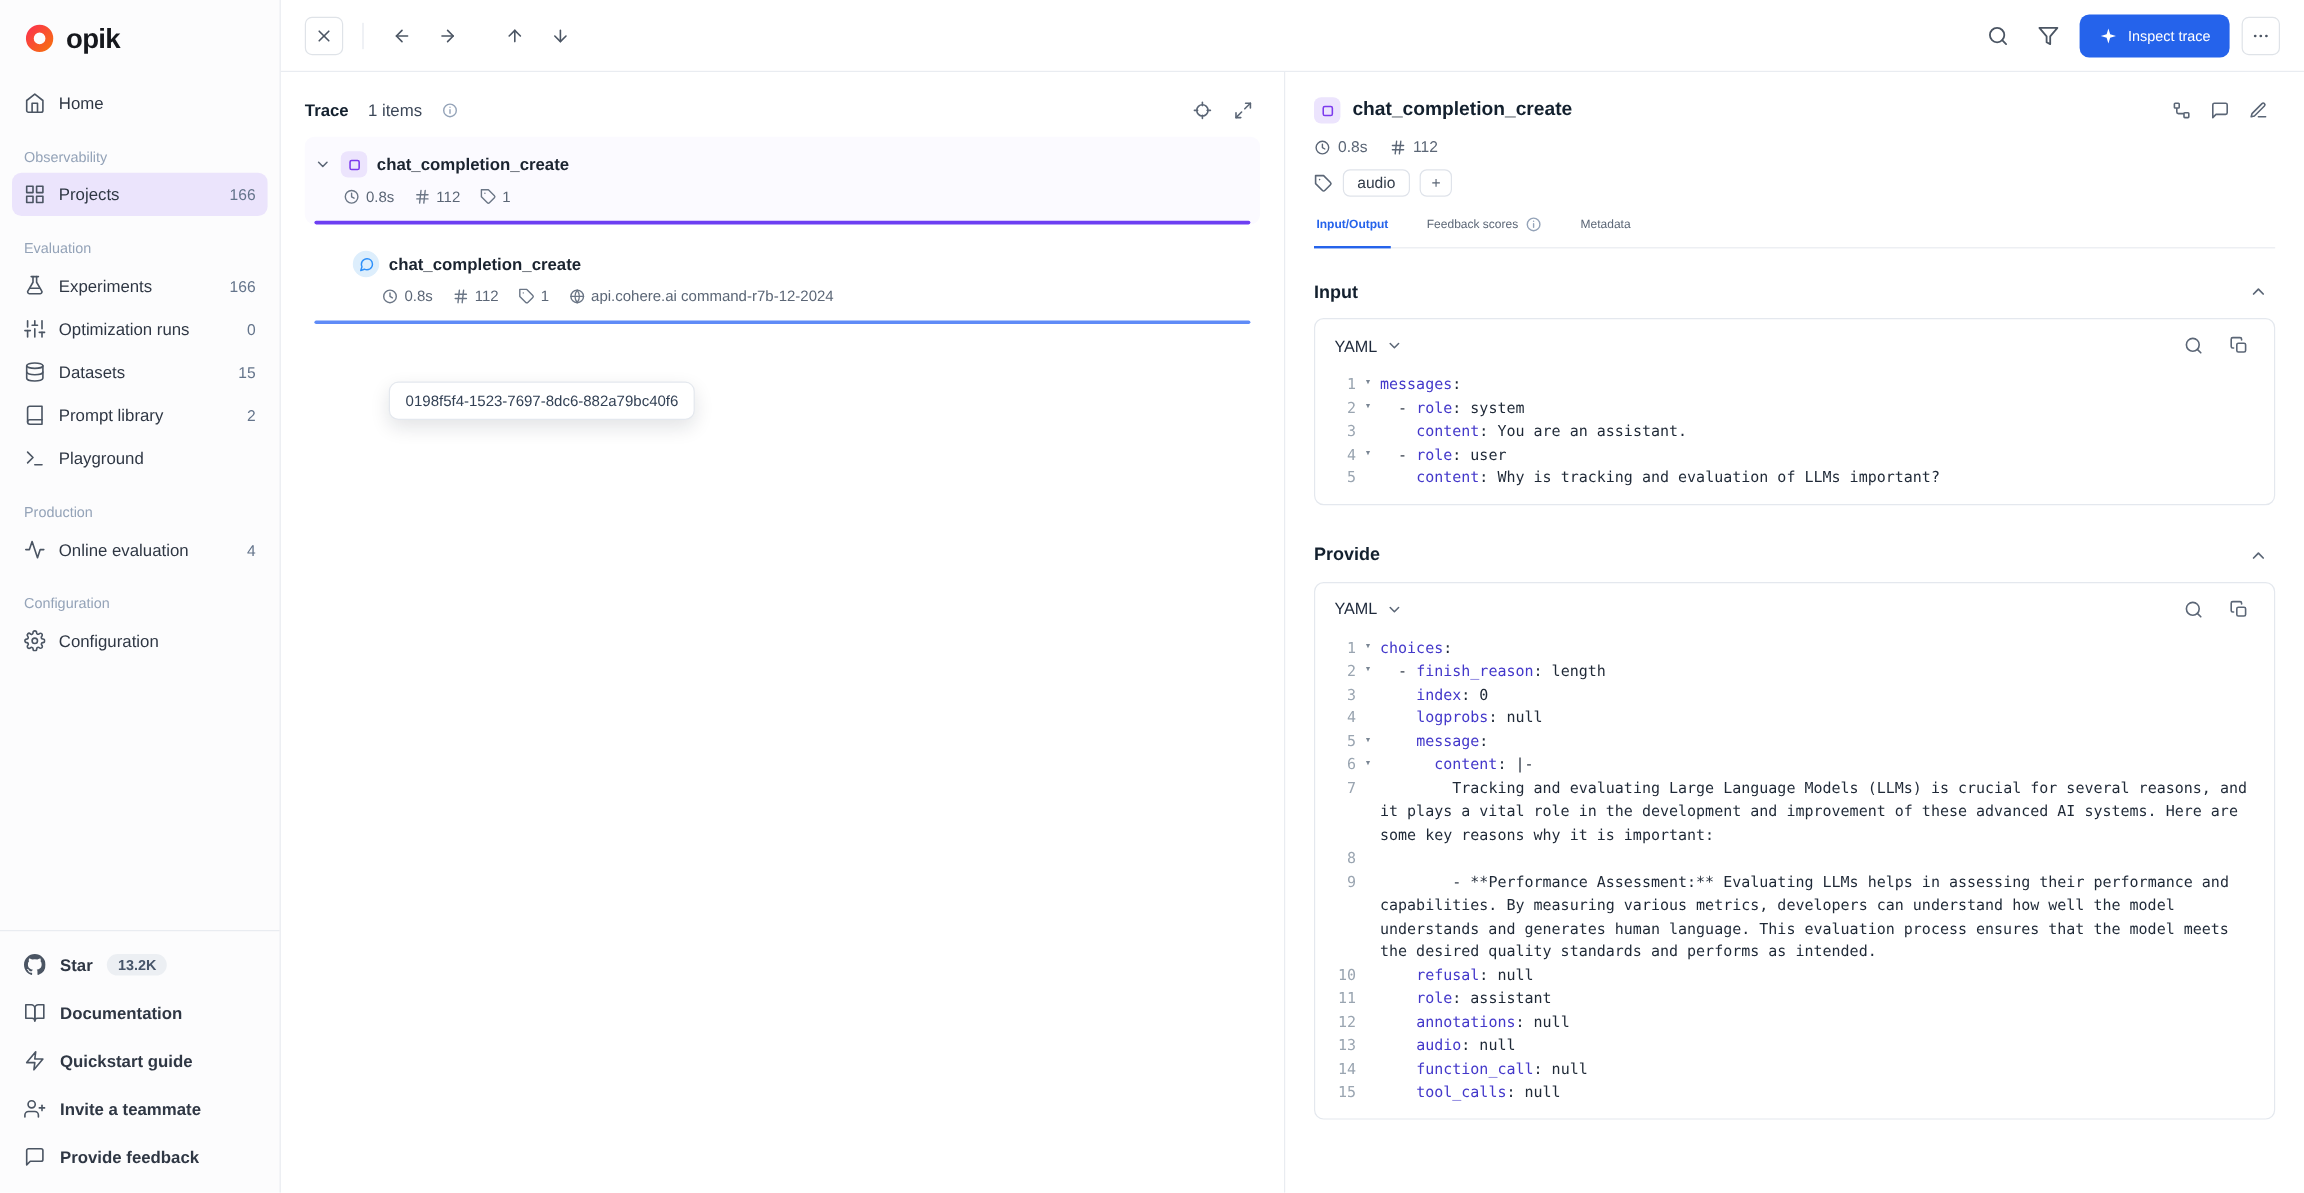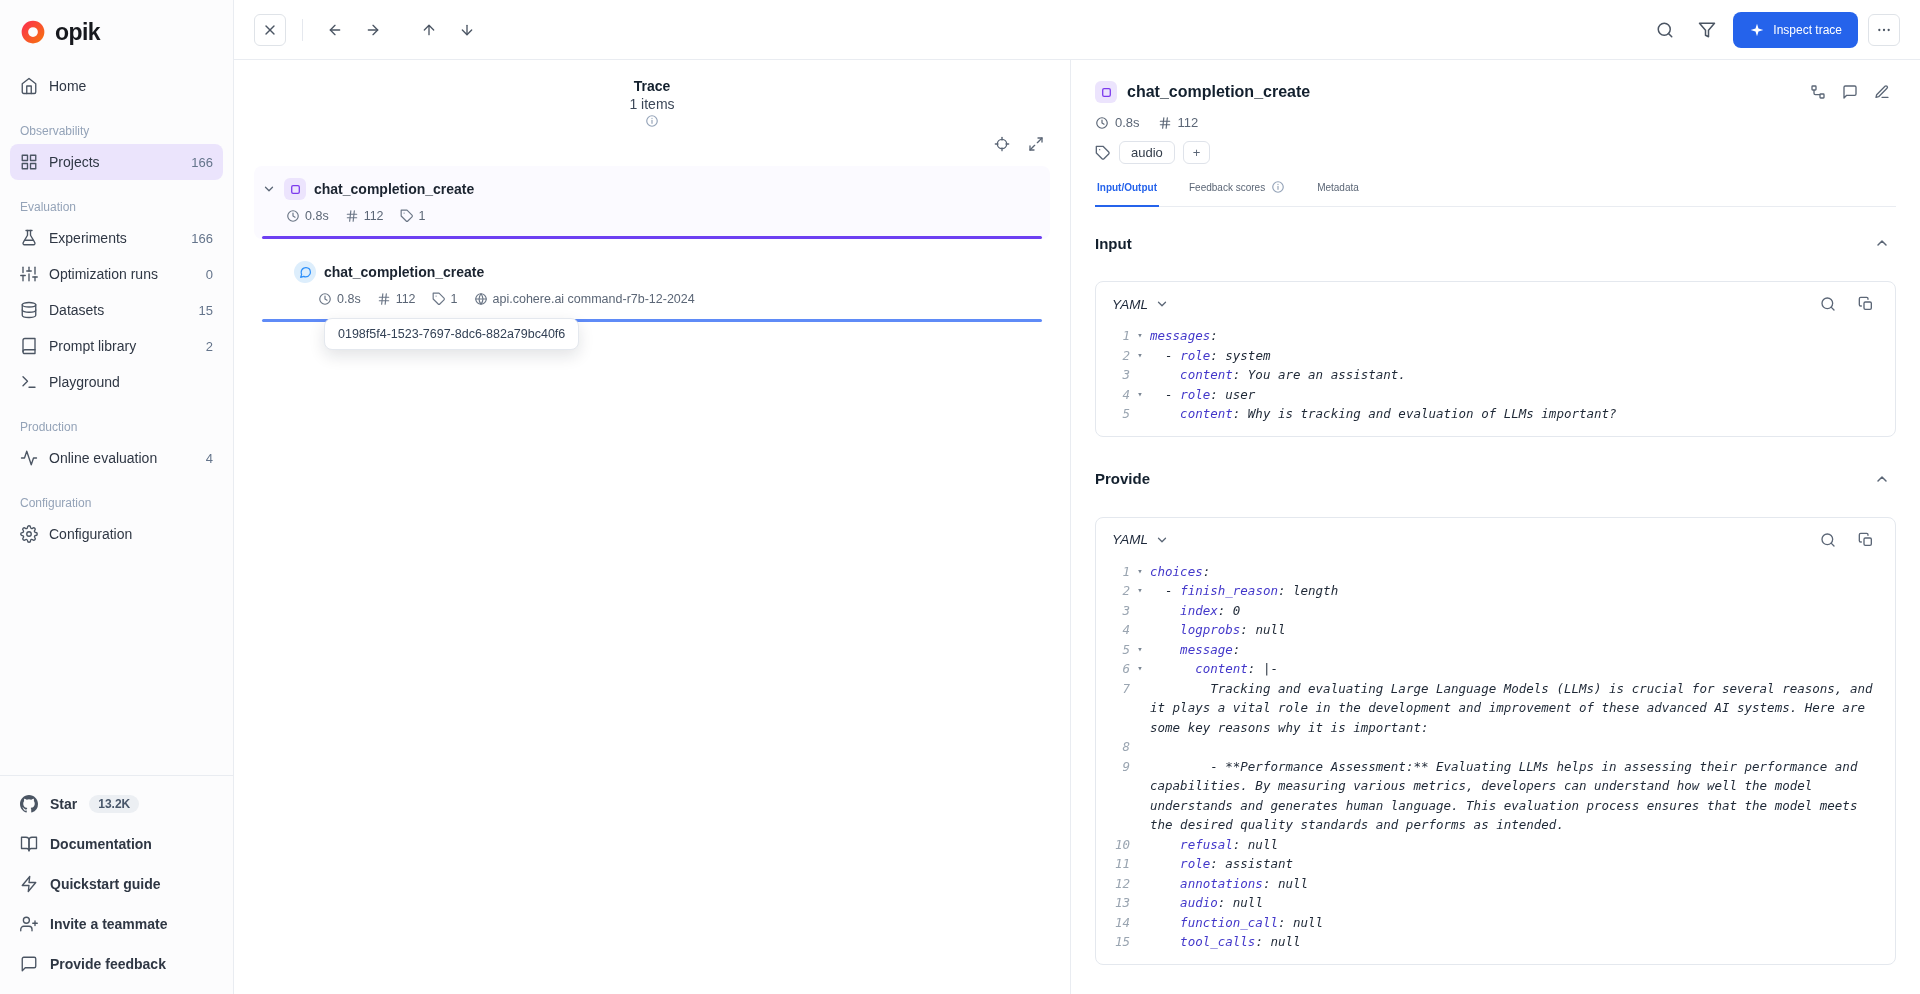--- a/index.html
+++ b/index.html
@@ -41,21 +41,21 @@
   .arrow-group2 { margin-left:18px; display:flex; gap:6px; }
   .topbar-right { margin-left:auto; display:flex; align-items:center; gap:10px; }
   .inspect-btn { height:36px; display:flex; align-items:center; gap:8px; padding:16px 16px;
     background:#2563eb; color:#fff; border:none; border-radius:8px; font-size:12px;
     font-family:inherit; cursor:pointer; }
 
   .content { flex:1; min-height:0; display:flex; }
 
   
   .trace-panel { width:836px; flex:none; padding:18px 20px; position:relative; }
-  .trace-header { display:flex; align-items:center; gap:2px; margin-bottom:8px;flex-direction:column; }
+  .trace-header { display:flex; align-items:center; gap:16px; margin-bottom:8px; }
   .trace-title { font-size:14px; font-weight:700; color:#13202e; }
   .trace-count { font-size:14px; color:#3c4758; }
   .trace-header .info { color:#94a3b8; }
   .trace-header-actions { margin-left:auto; display:flex; gap:6px; }
   .ghost-btn { width:28px; height:28px; display:flex; align-items:center; justify-content:center;
     border-radius:6px; border:none; background:transparent; color:#5b6676; cursor:pointer; }
 
   .tree-item { padding:12px 8px 0; border-radius:8px; }
   .tree-item.selected { background:#fbfaff; }
   .tree-row1 { display:flex; align-items:center; gap:8px; }
@@ -94,21 +94,21 @@
   .dp-tab { padding:0 2px 11px; font-size:10px; color:#5b6676; display:flex; align-items:center;
     gap:6px; cursor:pointer; border-bottom:2px solid transparent; margin-bottom:-1px; }
   .dp-tab.active { color:#2563eb; font-weight:600; border-bottom-color:#2563eb; }
   .dp-tab .info { color:#94a3b8; }
 
   .dp-section { display:flex; align-items:center; margin-top:22px; }
   .dp-section.second { margin-top:28px; }
   .dp-section-title { font-size:15px; font-weight:600; color:#13202e; }
   .dp-section .ghost-btn { margin-left:auto; }
 
-  .code-card { border:1px solid #e4e8ee; border-radius:8px; margin-top:24px; padding-bottom:10px;font-style:italic; }
+  .code-card { border:1px solid #e4e8ee; border-radius:8px; margin-top:8px; padding-bottom:10px; }
   .code-card-header { display:flex; align-items:center; padding:11px 12px 9px; }
   .format-select { display:flex; align-items:center; gap:7px; font-size:13.5px; color:#1e293b;
     cursor:pointer; padding:2px 4px; }
   .format-select .ic { color:#5b6676; }
   .card-actions { margin-left:auto; display:flex; gap:16px; padding-right:6px; }
   .card-actions .ghost-btn { width:22px; height:22px; }
 
   .code-area { font-family:"DejaVu Sans Mono", monospace; font-size:12.5px; line-height:19.5px;
     color:#1f2937; padding:2px 0 2px; }
   .code-line { display:flex; }

